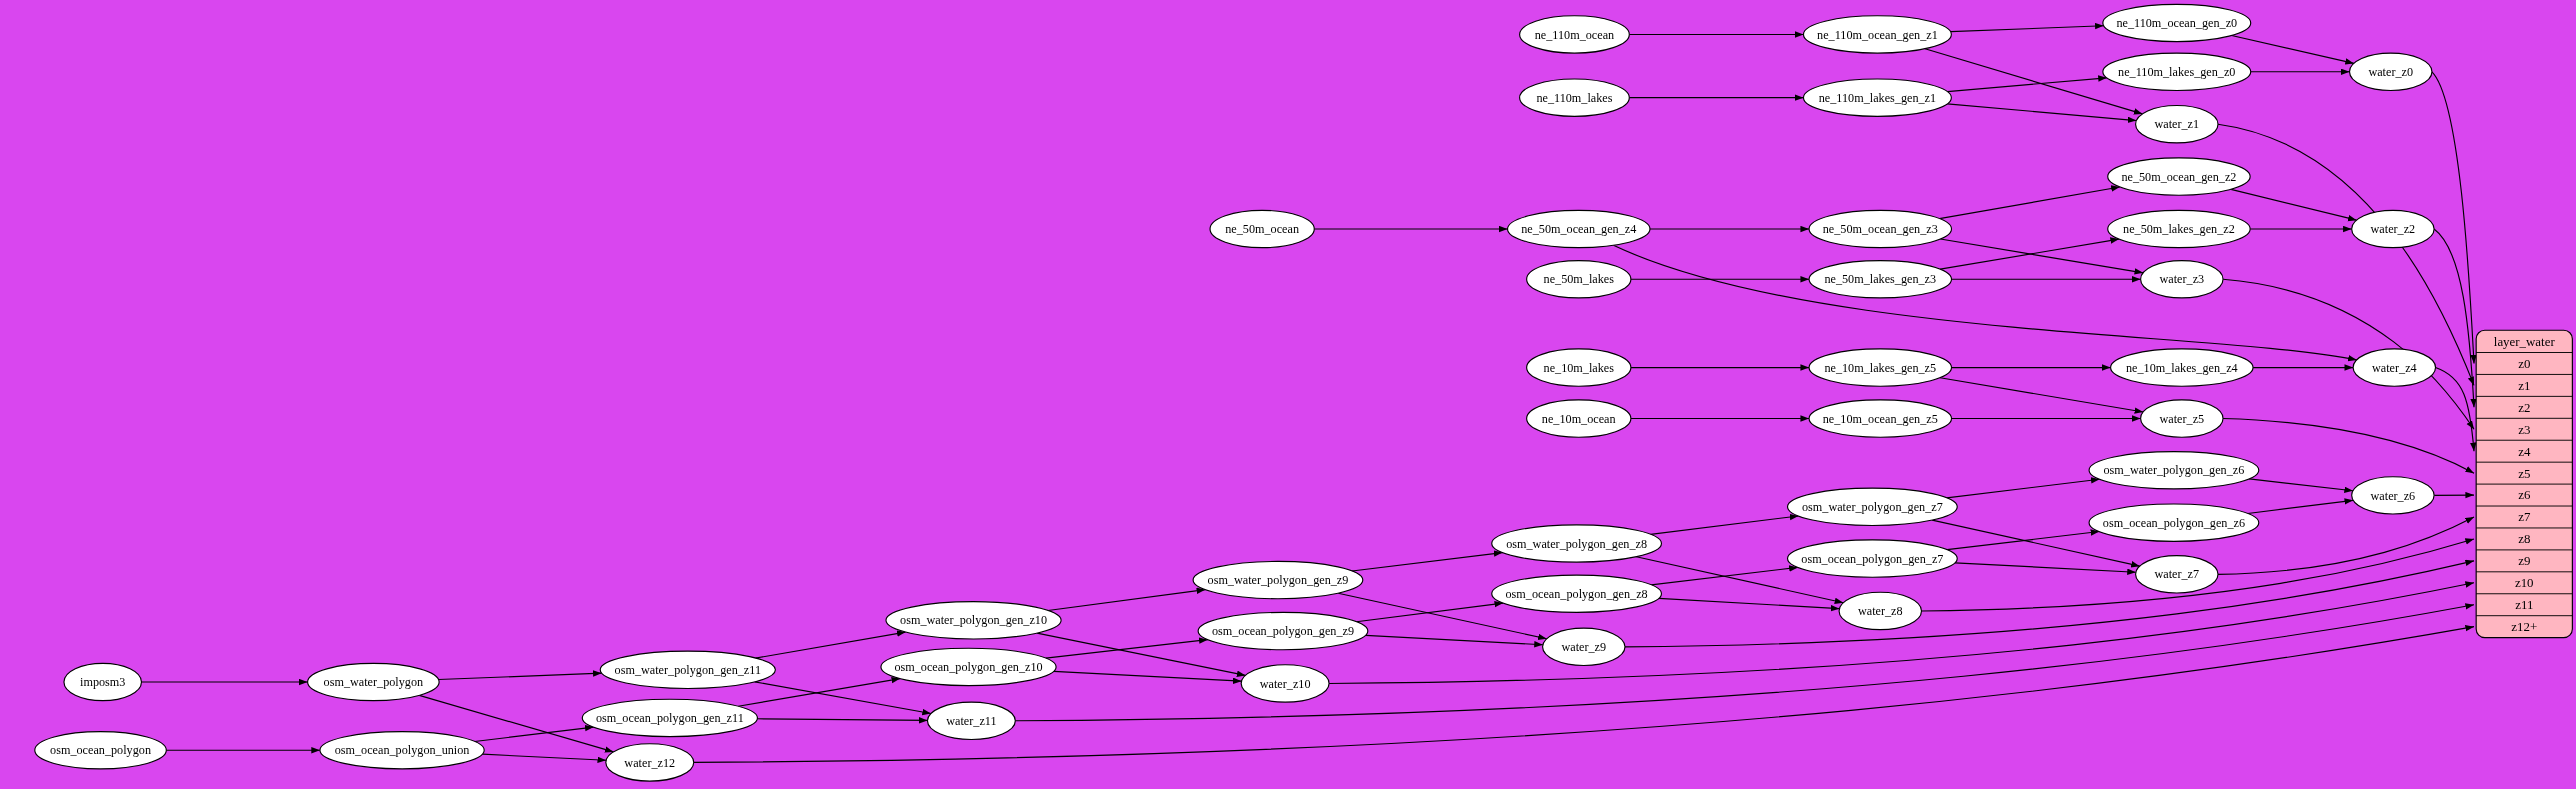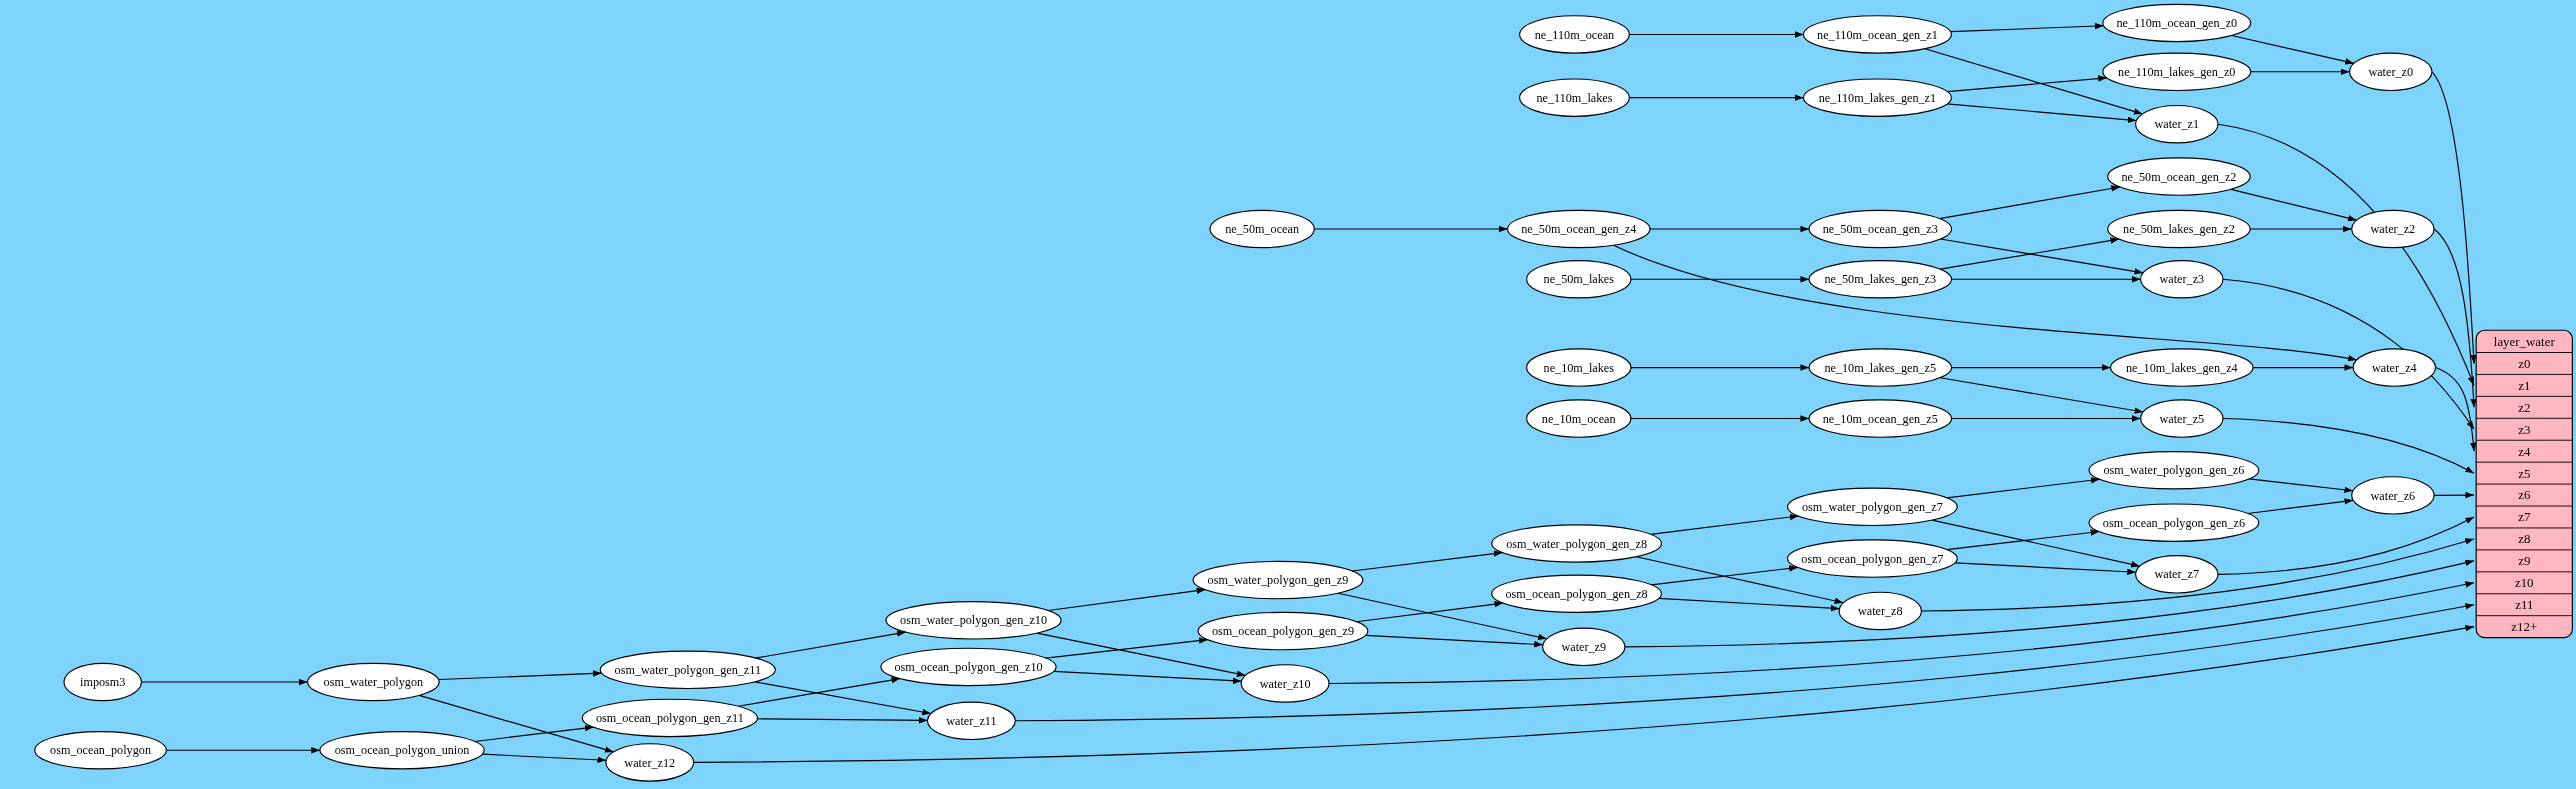--- a/index.html
+++ b/index.html
@@ -1,16 +1,16 @@
 <!DOCTYPE html>
 <html style="font-size:11.5px"><head>
 <meta charset="utf-8">
 <style>
   html,body{margin:0;padding:0;background:#ffffff;}
-  .canvas{width:2576px;height:789px;position:relative;background:#7dd3fc;overflow:hidden;}
+  .canvas{width:2576px;height:789px;position:relative;background:#d946ef;overflow:hidden;}
   svg{display:block;}
   svg text{font-family:"Liberation Serif","DejaVu Serif",serif;fill:#000000;}
   .node-label{font-size:17px;}
   .table-label{font-size:18px;}
 </style>
 </head>
 <body>
 
 <div class="canvas">
   <svg id="graph" width="2576" height="789" viewBox="0 0 3588 1099" xmlns="http://www.w3.org/2000/svg">

